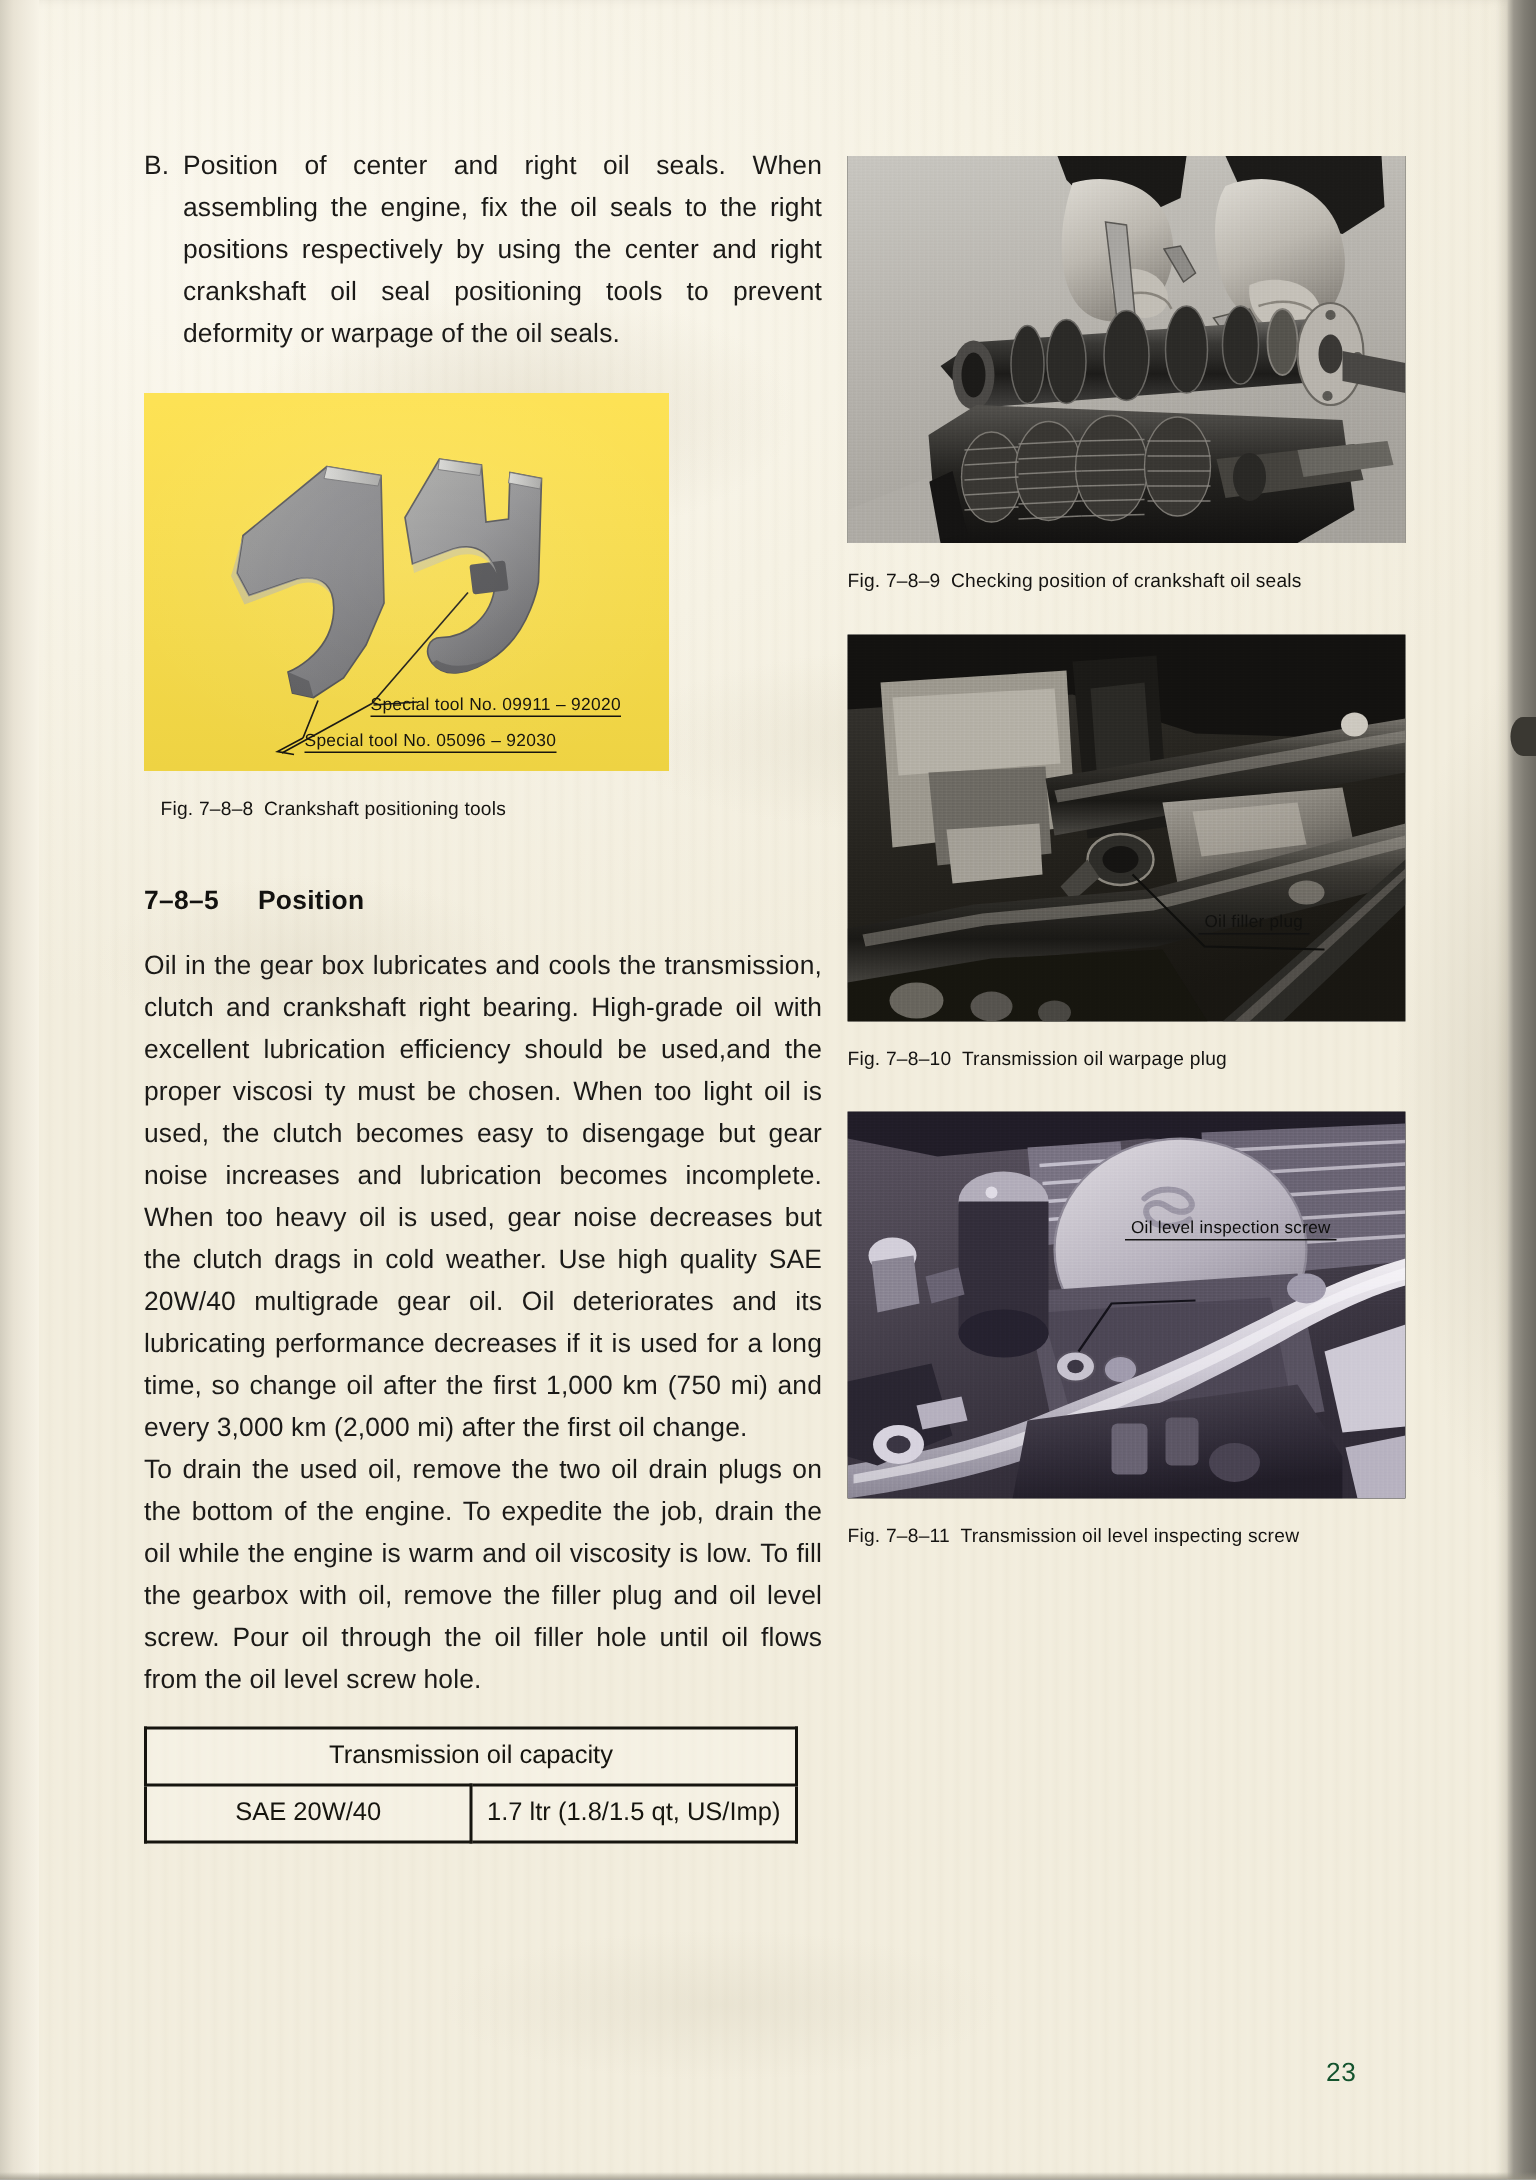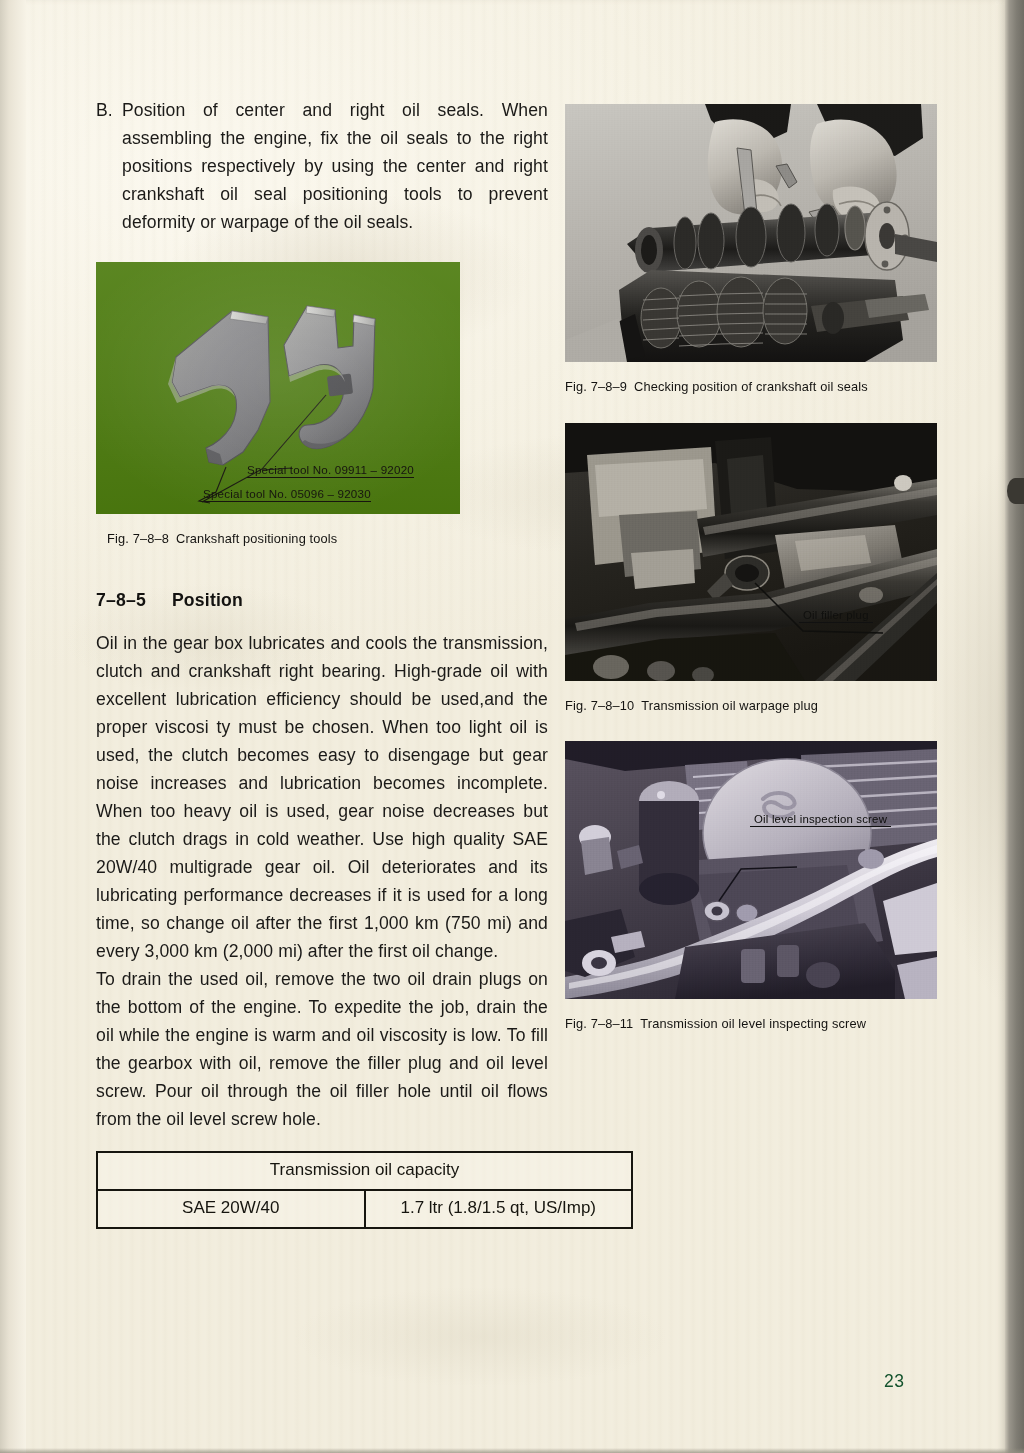--- a/index.html
+++ b/index.html
@@ -148,23 +148,22 @@
     letter-spacing: .15px;
     white-space: nowrap;
   }
   .fig-caption .cap-num { margin-right: 7px; }
 
   
   .plate {
     position: relative;
     width: 350px;
     height: 252px;
-    background: #4d7c0f;
+    background: #fde047;
     overflow: hidden;
-    padding-left: 14px;
   }
   .plate .vignette {
     position: absolute; inset: 0;
     background:
       radial-gradient(ellipse 300px 210px at 50% 45%, rgba(255,255,255,.10), rgba(0,0,0,0) 70%),
       linear-gradient(180deg, rgba(255,255,255,.08), rgba(0,0,0,.06));
   }
   .tool-label {
     position: absolute;
     font-size: 11.6px;
@@ -201,21 +200,21 @@
     white-space: nowrap;
     letter-spacing: .2px;
     border-bottom: 1.4px solid #111;
     padding: 0 4px 1px 4px;
   }
   .callout.light { color: #0d0d0c; }
 
   
   .spec-table {
     border-collapse: collapse;
-    width: 537px;
+    width: 436px;
     table-layout: fixed;
     background: rgba(252,249,240,0.35);
   }
   .spec-table td {
     border: 2.3px solid #16150f;
     font-size: 17px;
     color: #16150f;
     padding: 3px 6px 5px 6px;
     text-align: center;
     height: 28px;

